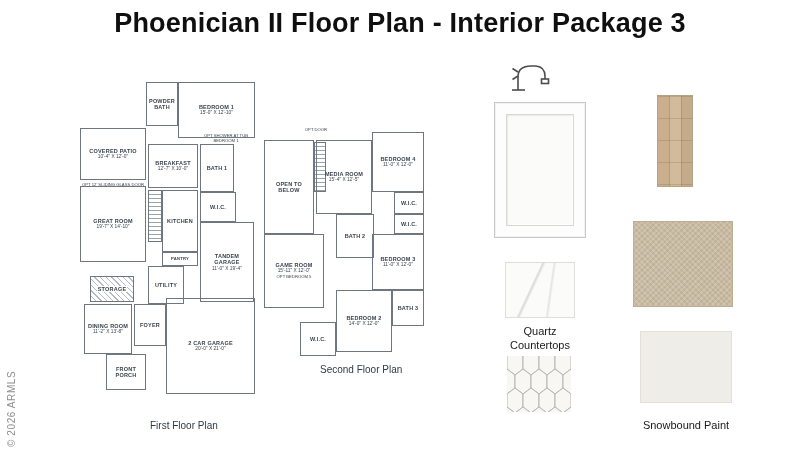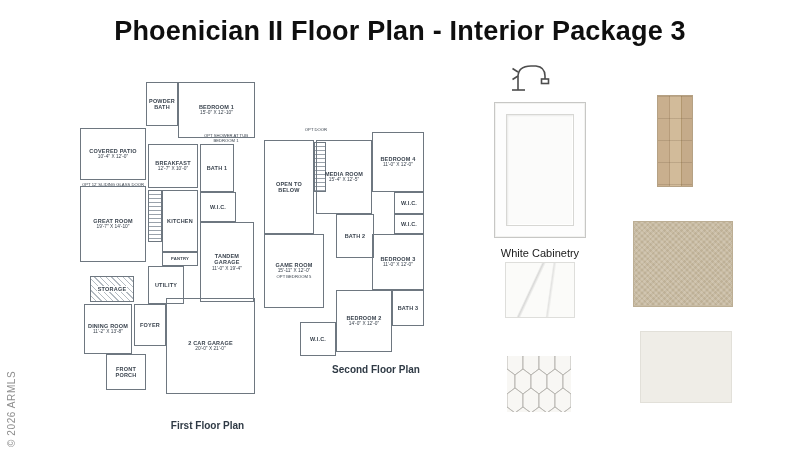--- a/index.html
+++ b/index.html
@@ -1,38 +1,38 @@
 <!DOCTYPE html>
 <html><head>
 <meta charset="utf-8">
 <style>
   * { box-sizing: border-box; margin: 0; padding: 0; }
   html,body { width: 800px; height: 450px; }
   body { background: #fff; font-family: "Liberation Sans", sans-serif; position: relative; overflow: hidden; }
   .stage { position: absolute; inset: 0; background: #fff; }
 
-  .title { position: absolute; top: 16px; left: 0; width: 100%; text-align: center;
+  .title { position: absolute; top: 8px; left: 0; width: 100%; text-align: center;
            font-size: 27px; font-weight: bold; color: #0f0f0f; letter-spacing: 0.2px; }
 
   .watermark { position: absolute; left: 6px; top: 447px; transform: rotate(-90deg);
                transform-origin: 0 0; font-size: 10px; color: #8d8d8d; letter-spacing: 0.6px;
                white-space: nowrap; }
 
   
   .room { position: absolute; border: 1px solid #6e7780; background: transparent;
           display: flex; flex-direction: column; align-items: center; justify-content: center;
           text-align: center; color: #39424d; line-height: 1.18; padding: 1px; }
   .rname { font-size: 5.5px; font-weight: bold; letter-spacing: 0.2px; }
   .rdims { font-size: 4.8px; }
   .rnote { font-size: 4.2px; margin-top: 1px; }
   .plan-note { position: absolute; font-size: 4.2px; color: #39424d; text-align: center; line-height: 1.2; }
   .stairs { position: absolute; border: 1px solid #6e7780;
             background: repeating-linear-gradient(180deg, #fff 0 3px, #9aa2ab 3px 4px); }
   .hatch { background: repeating-linear-gradient(45deg, #fff 0 3px, #b3bac1 3px 4px); }
-  .plan-caption { position: absolute; font-size: 10px; font-weight: bold; color: #2f3a45; text-align: center; }
+  .plan-caption { position: absolute; font-size: 10px; font-weight: normal; color: #2f3a45; }
 
   
   .swatch { position: absolute; }
   .cabinet { background: #fdfdfd; border: 1px solid #c7c7c5; box-shadow: inset 0 0 0 1px #f2f2f0; }
   .cabinet-inner { position: absolute; inset: 11px; background: #fbfbfa; border: 1px solid #d7d7d4;
                    box-shadow: inset 1px 1px 2px rgba(0,0,0,0.07), inset -1px -1px 1px rgba(255,255,255,0.9); }
   .wood { background:
             repeating-linear-gradient(180deg, rgba(90,70,45,0.18) 0 1px, transparent 1px 22px),
             repeating-linear-gradient(90deg, #c9af8e 0 11px, #b79c7b 11px 12px, #d2bb9a 12px 23px, #b2976f 23px 24px, #c5ab8a 24px 36px);
           border: 1px solid #b5a184; }
@@ -164,25 +164,25 @@
     <path d="M10 34 v-13 q0 -11 13 -11 h5"></path>
     <path d="M28 10 q9 1 9 10 v3"></path>
     <rect x="33.5" y="23" width="7" height="4.5"></rect>
     <path d="M4 34 h13"></path>
     <path d="M10 16 l-5.5 -3.5 M10 20 l-5.5 3.5"></path>
   </svg>
 
   <div class="swatch cabinet" style="left:494px;top:102px;width:92px;height:136px">
     <div class="cabinet-inner"></div>
   </div>
-  <div class="swatch-label" style="left:486px;top:246px;width:108px">White Cabinetry</div>
 
   <div class="swatch wood" style="left:657px;top:95px;width:36px;height:92px"></div>
 
   <div class="swatch quartz" style="left:505px;top:262px;width:70px;height:56px"></div>
+  <div class="swatch-label" style="left:500px;top:324px;width:80px">Quartz Countertops</div>
 
   <div class="swatch carpet" style="left:633px;top:221px;width:100px;height:86px"></div>
 
   <svg class="swatch" style="left:507px;top:356px" width="64" height="56" viewBox="0 0 64 56">
     <rect x="0" y="0" width="64" height="56" fill="#dedcd7"></rect>
     <defs>
         <path id="hexp" d="M8 0 L16 6 L16 19 L8 25 L0 19 L0 6 Z"></path>
       </defs>
     <g fill="#f8f7f4" stroke="#b7b5b0" stroke-width="1">
       <use href="#hexp" x="0" y="-6"></use>
@@ -200,14 +200,15 @@
         <use href="#hexp" x="48" y="32"></use>
       <use href="#hexp" x="-8" y="51"></use>
         <use href="#hexp" x="8" y="51"></use>
         <use href="#hexp" x="24" y="51"></use>
         <use href="#hexp" x="40" y="51"></use>
         <use href="#hexp" x="56" y="51"></use>
     </g>
   </svg>
 
   <div class="swatch paint" style="left:640px;top:331px;width:92px;height:72px"></div>
+  <div class="swatch-label" style="left:612px;top:418px;width:148px">Snowbound Paint</div>
 
 </div>
 
 </body></html>

